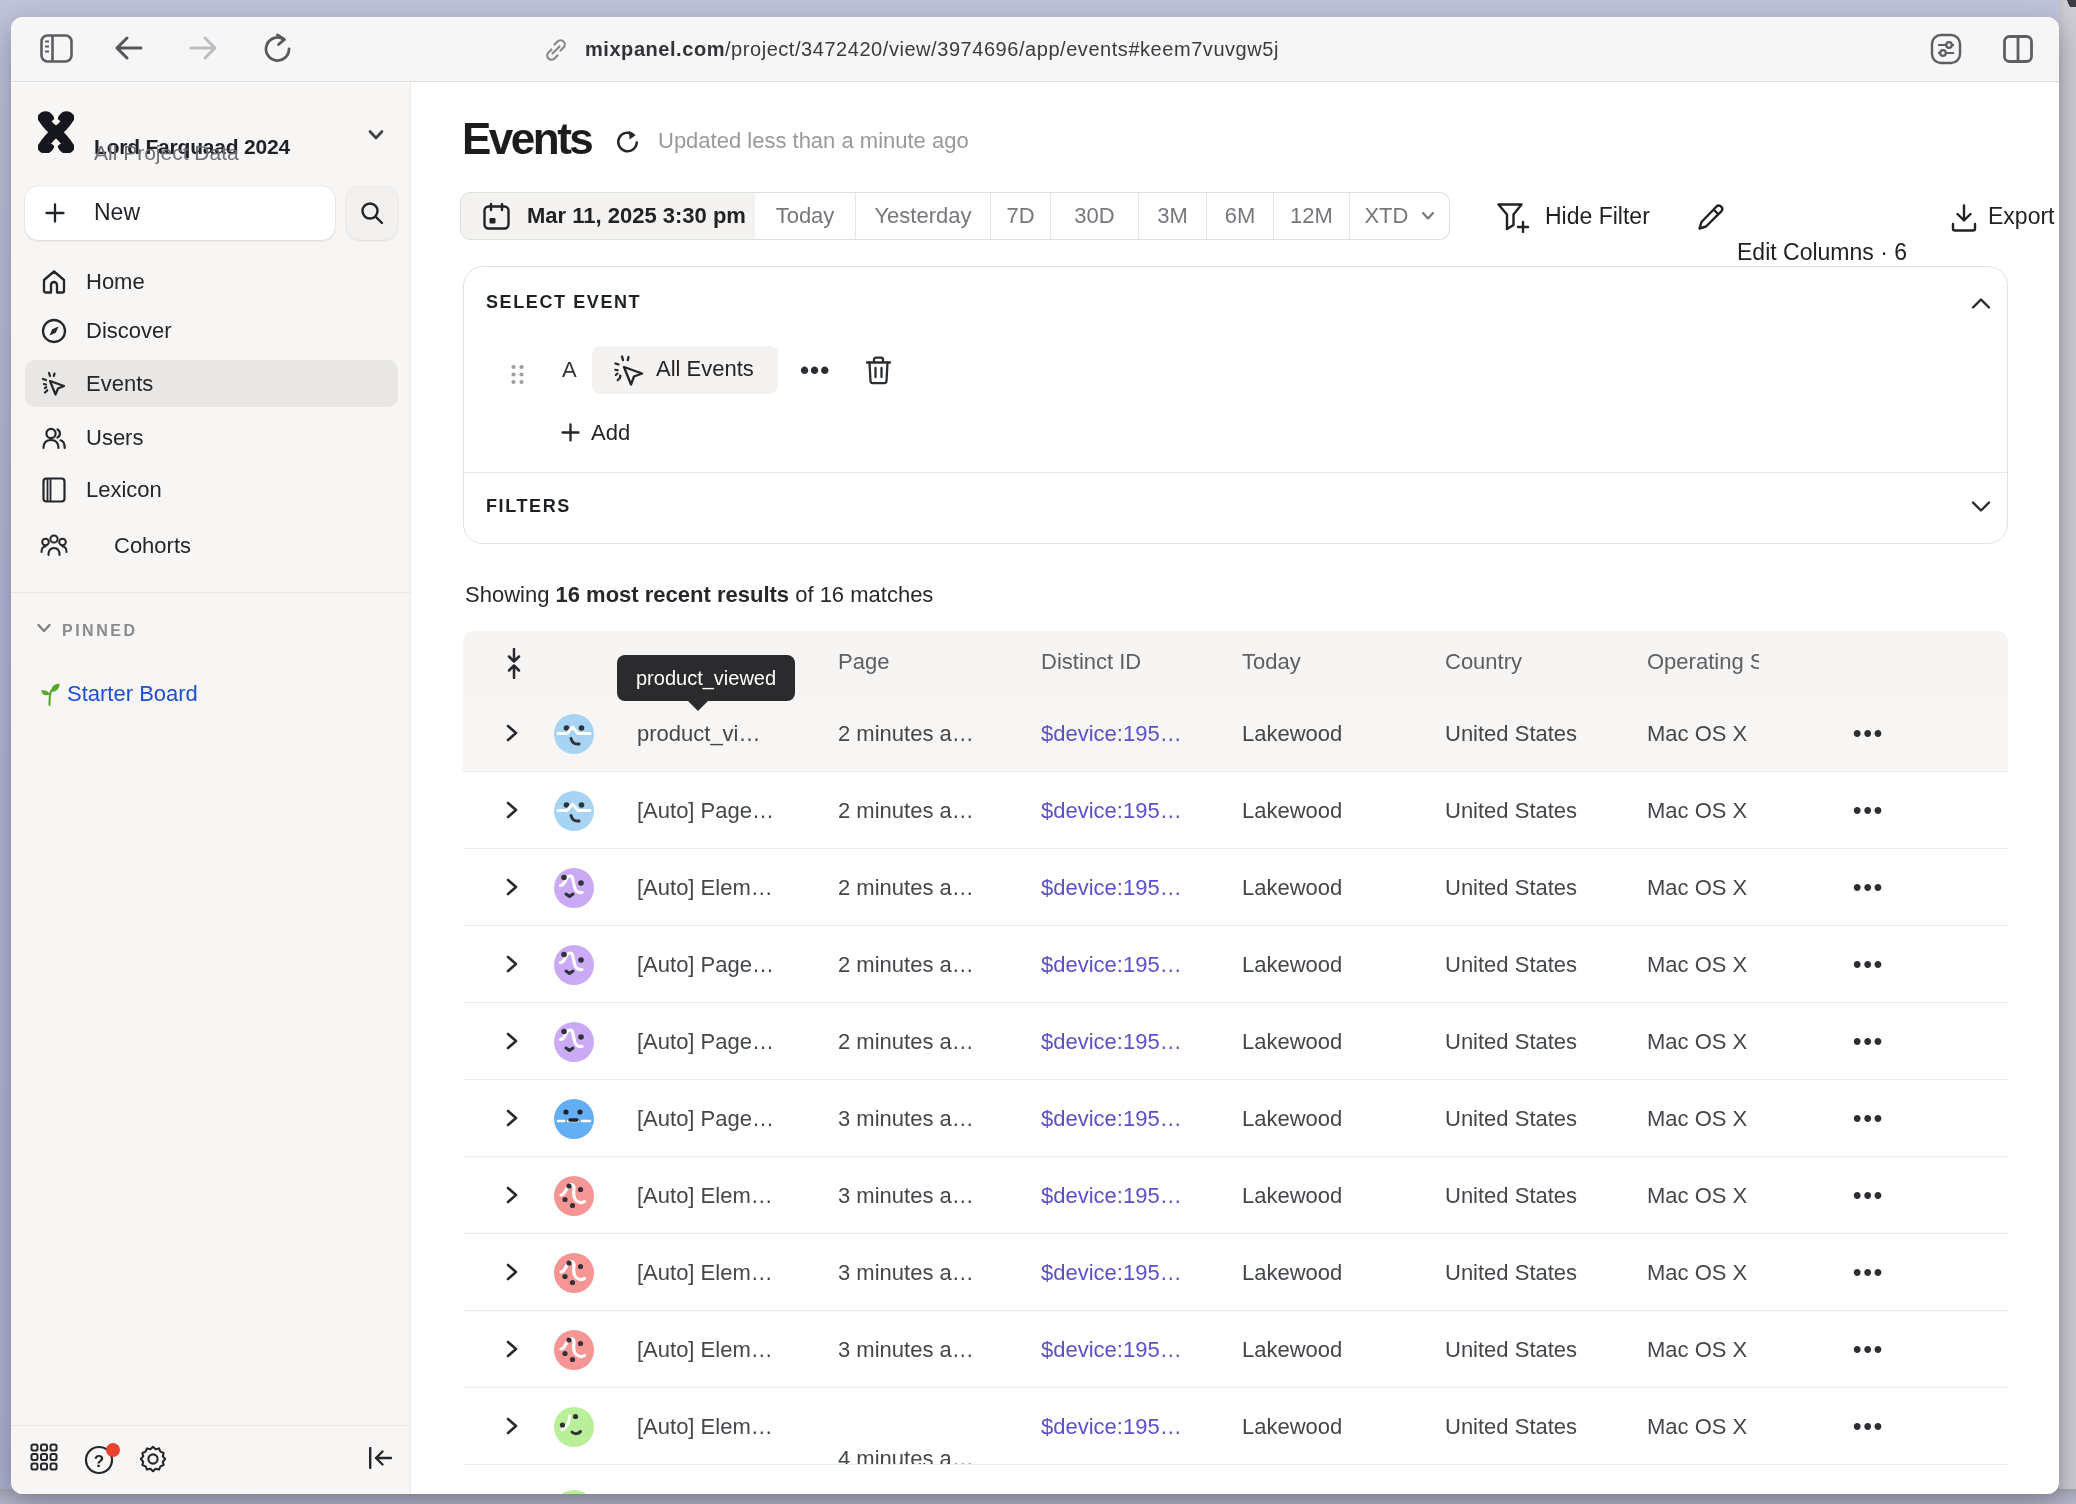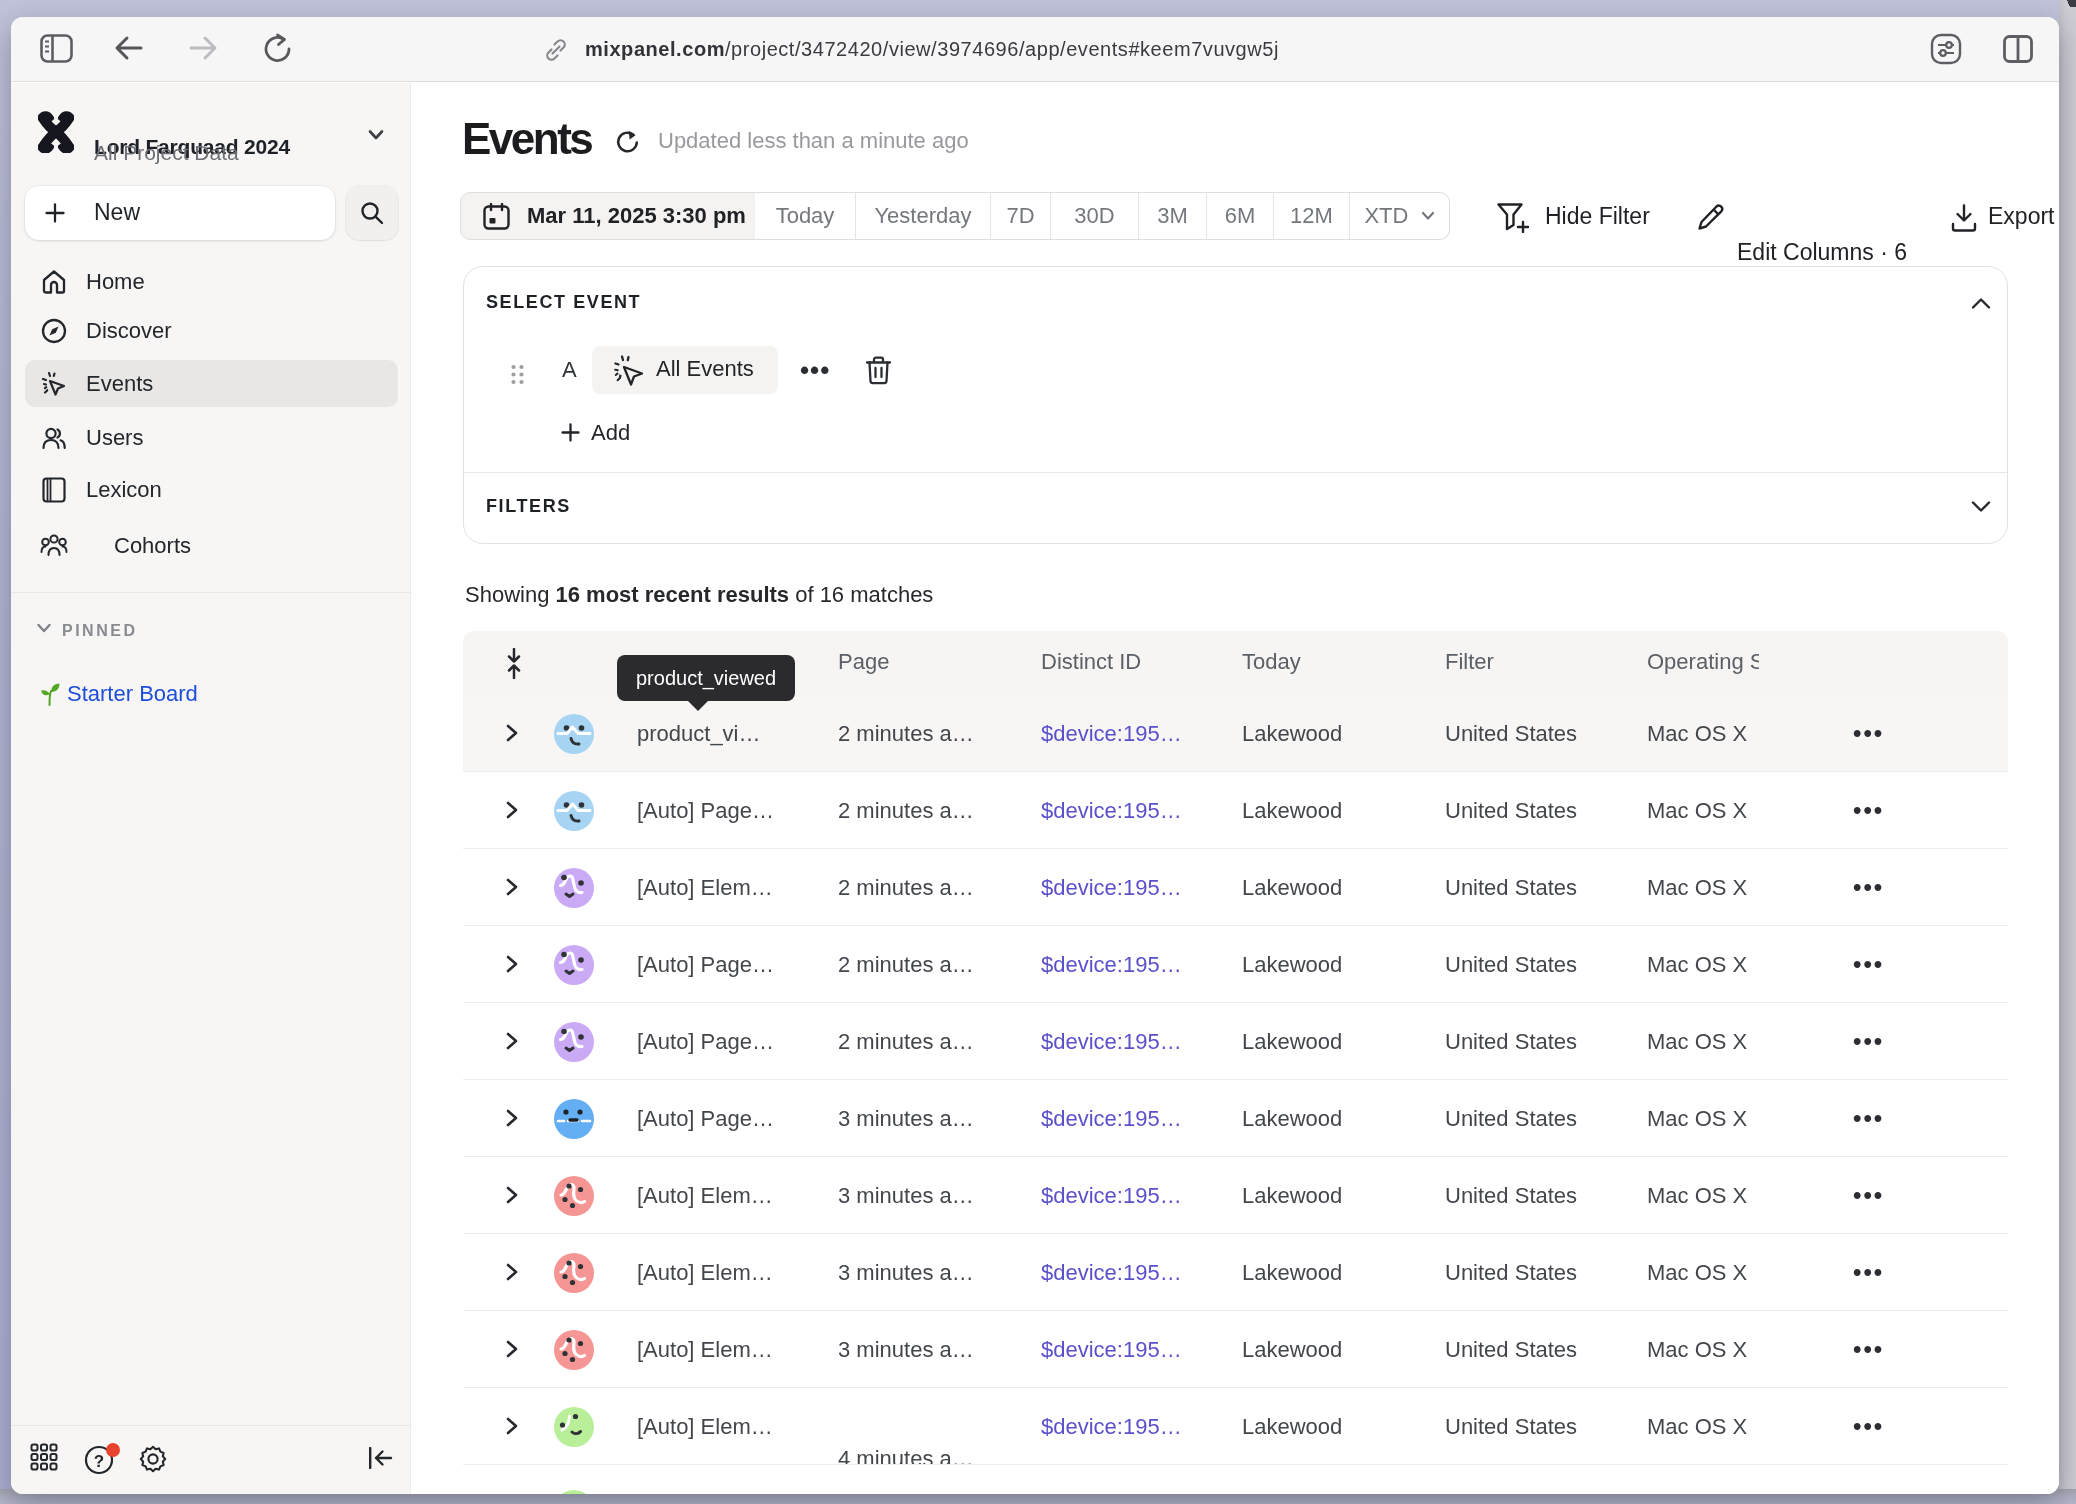--- a/index.html
+++ b/index.html
@@ -366,21 +366,21 @@
 
       <div class="table">
         <div class="thead">
           <svg style="position:absolute; left:44px; top:17px;" width="14" height="31" viewBox="0 0 14 31">
             <path d="M7 1 V12.5 M2 8.5 L7 13.5 L12 8.5" fill="none" stroke="#26282d" stroke-width="2.5" stroke-linecap="round" stroke-linejoin="round"></path>
             <path d="M7 30 V18.5 M2 22.5 L7 17.5 L12 22.5" fill="none" stroke="#26282d" stroke-width="2.5" stroke-linecap="round" stroke-linejoin="round"></path>
           </svg>
           <div class="th" style="left:375px;">Page</div>
           <div class="th" style="left:578px;">Distinct ID</div>
           <div class="th" style="left:779px;">Today</div>
-          <div class="th" style="left:982px;">Filter</div>
+          <div class="th" style="left:982px;">Country</div>
           <div class="th" style="left:1184px; width:112px; overflow:hidden; white-space:nowrap;">Operating Sys</div>
         </div>
         <div class="tooltip">product_viewed</div>
 
         <div class="row" style="top:64px; background:#f7f6f5;">
           <svg class="rchev" width="12" height="18" viewBox="0 0 12 18">
             <use href="#rowchev"></use>
           </svg>
           <svg class="avatar" viewBox="0 0 40 40">
             <use href="#faceA"></use>

